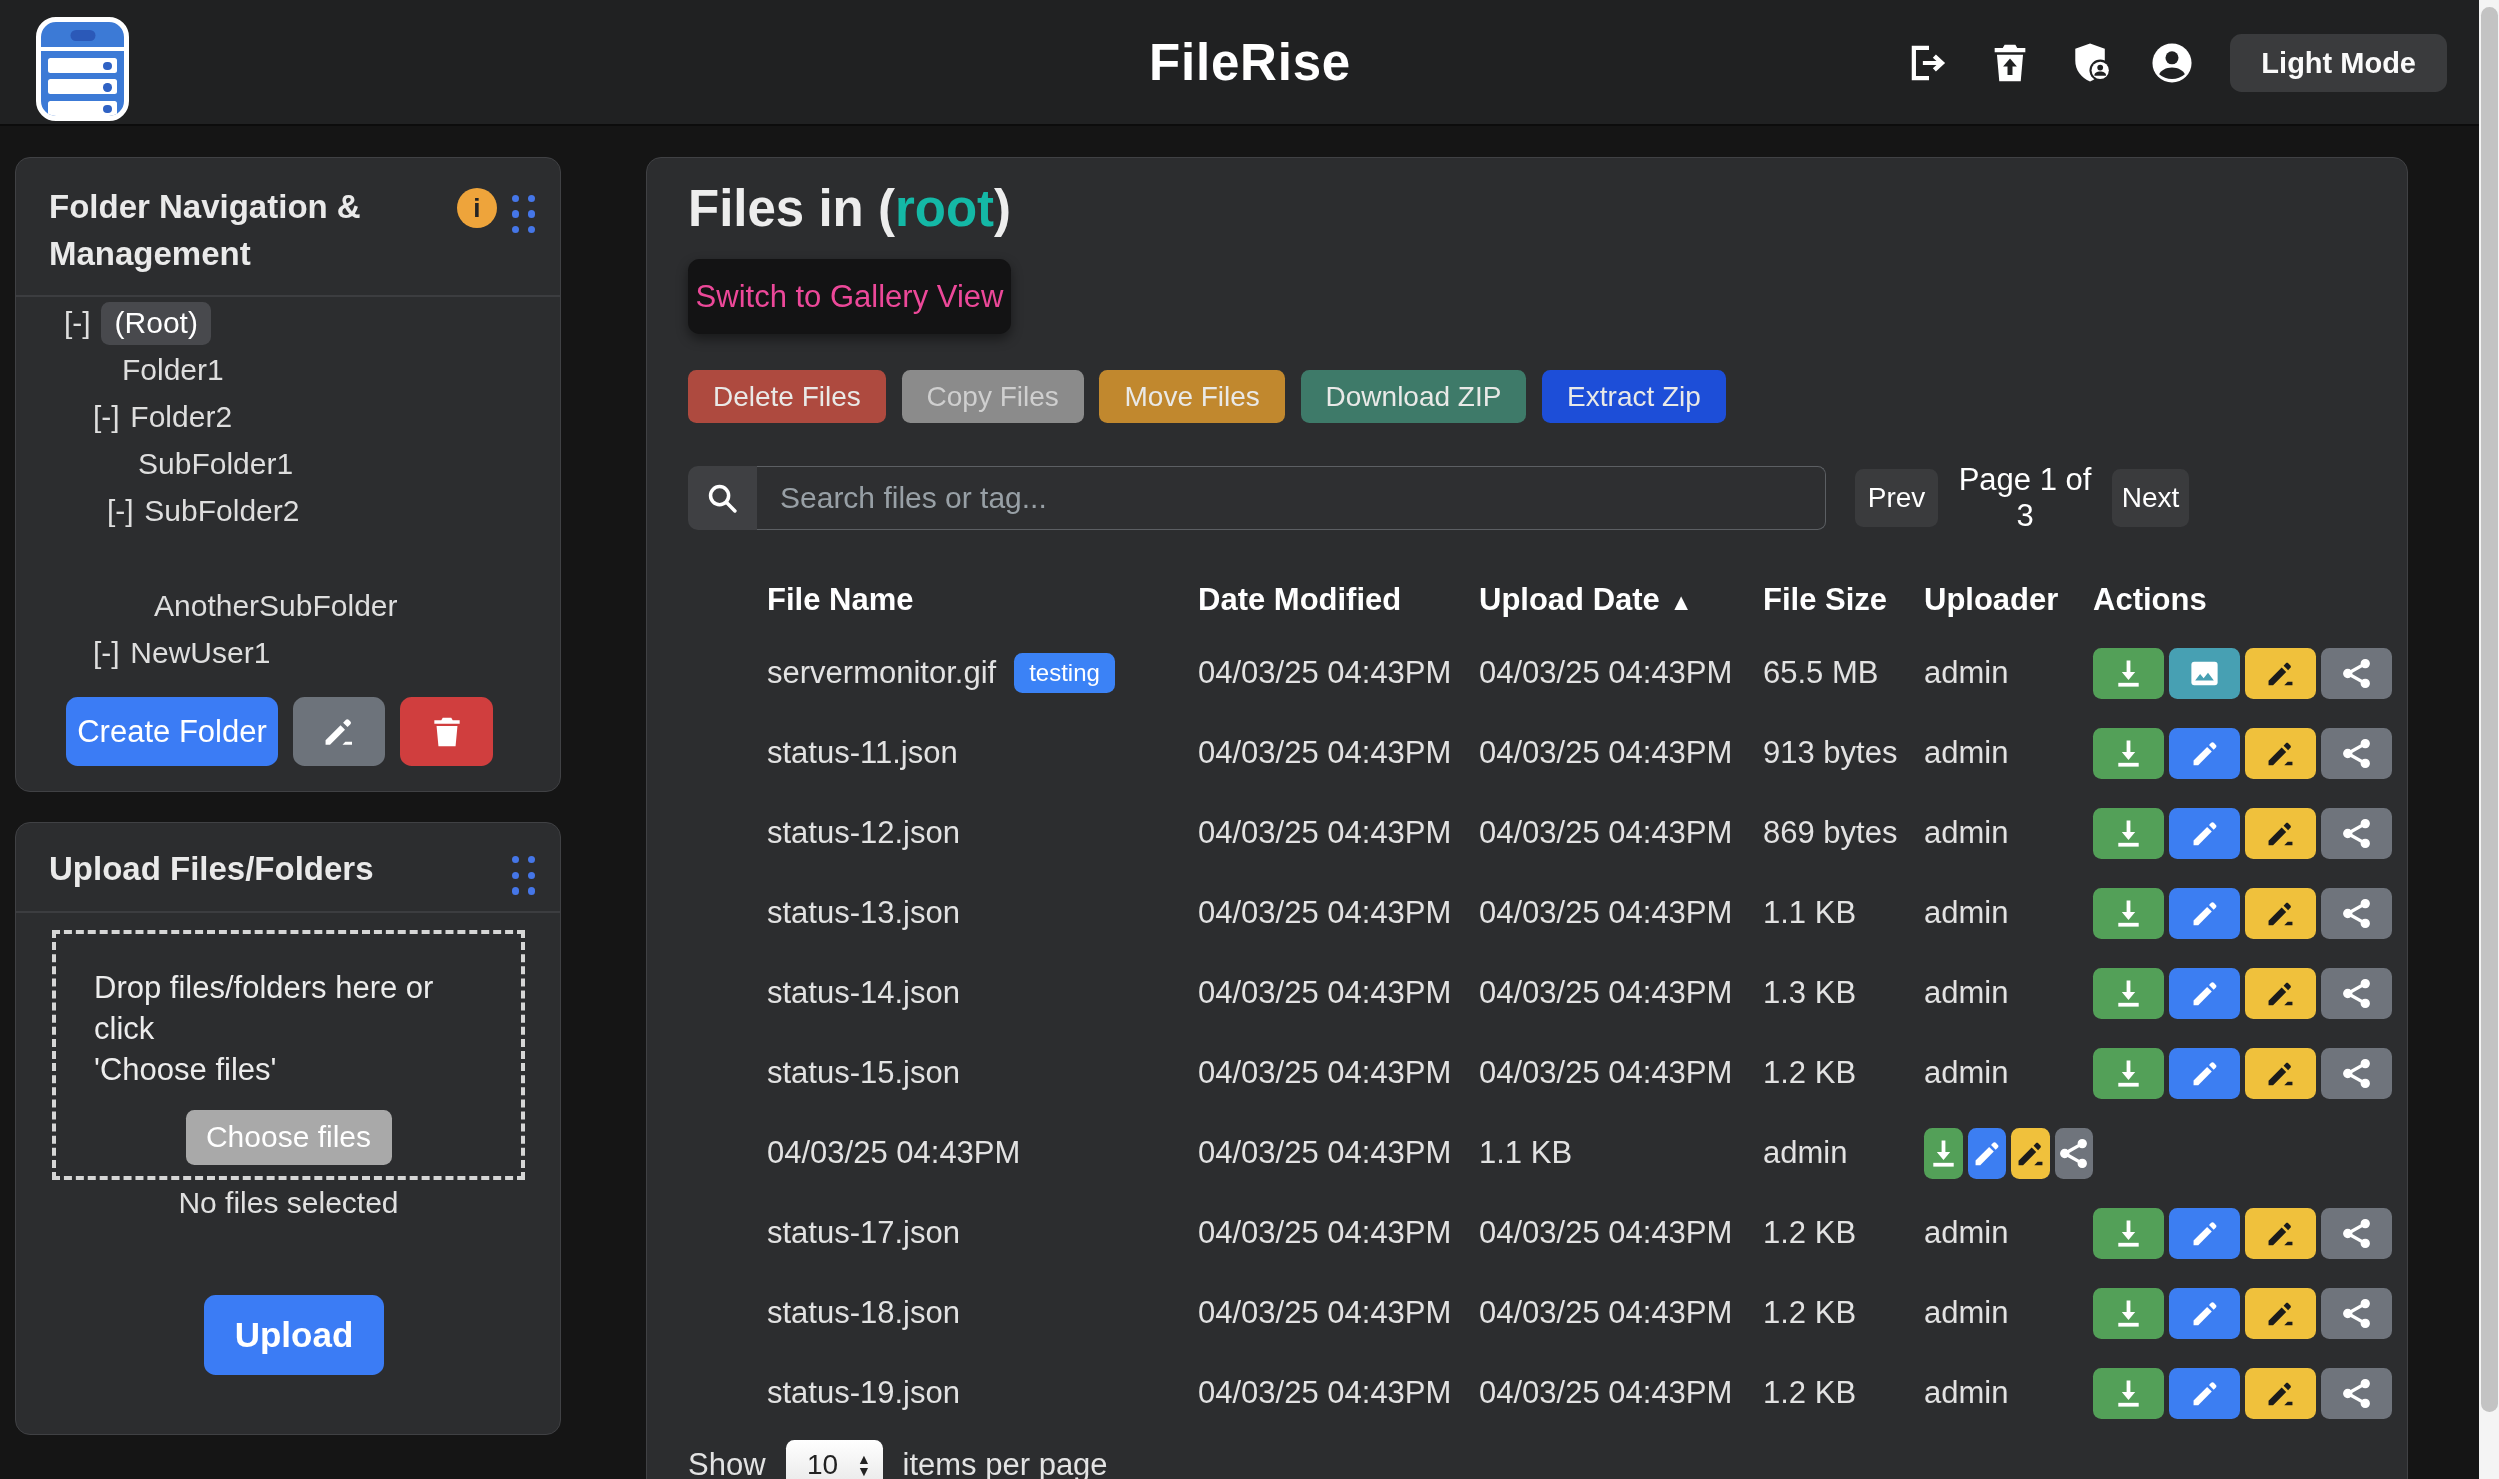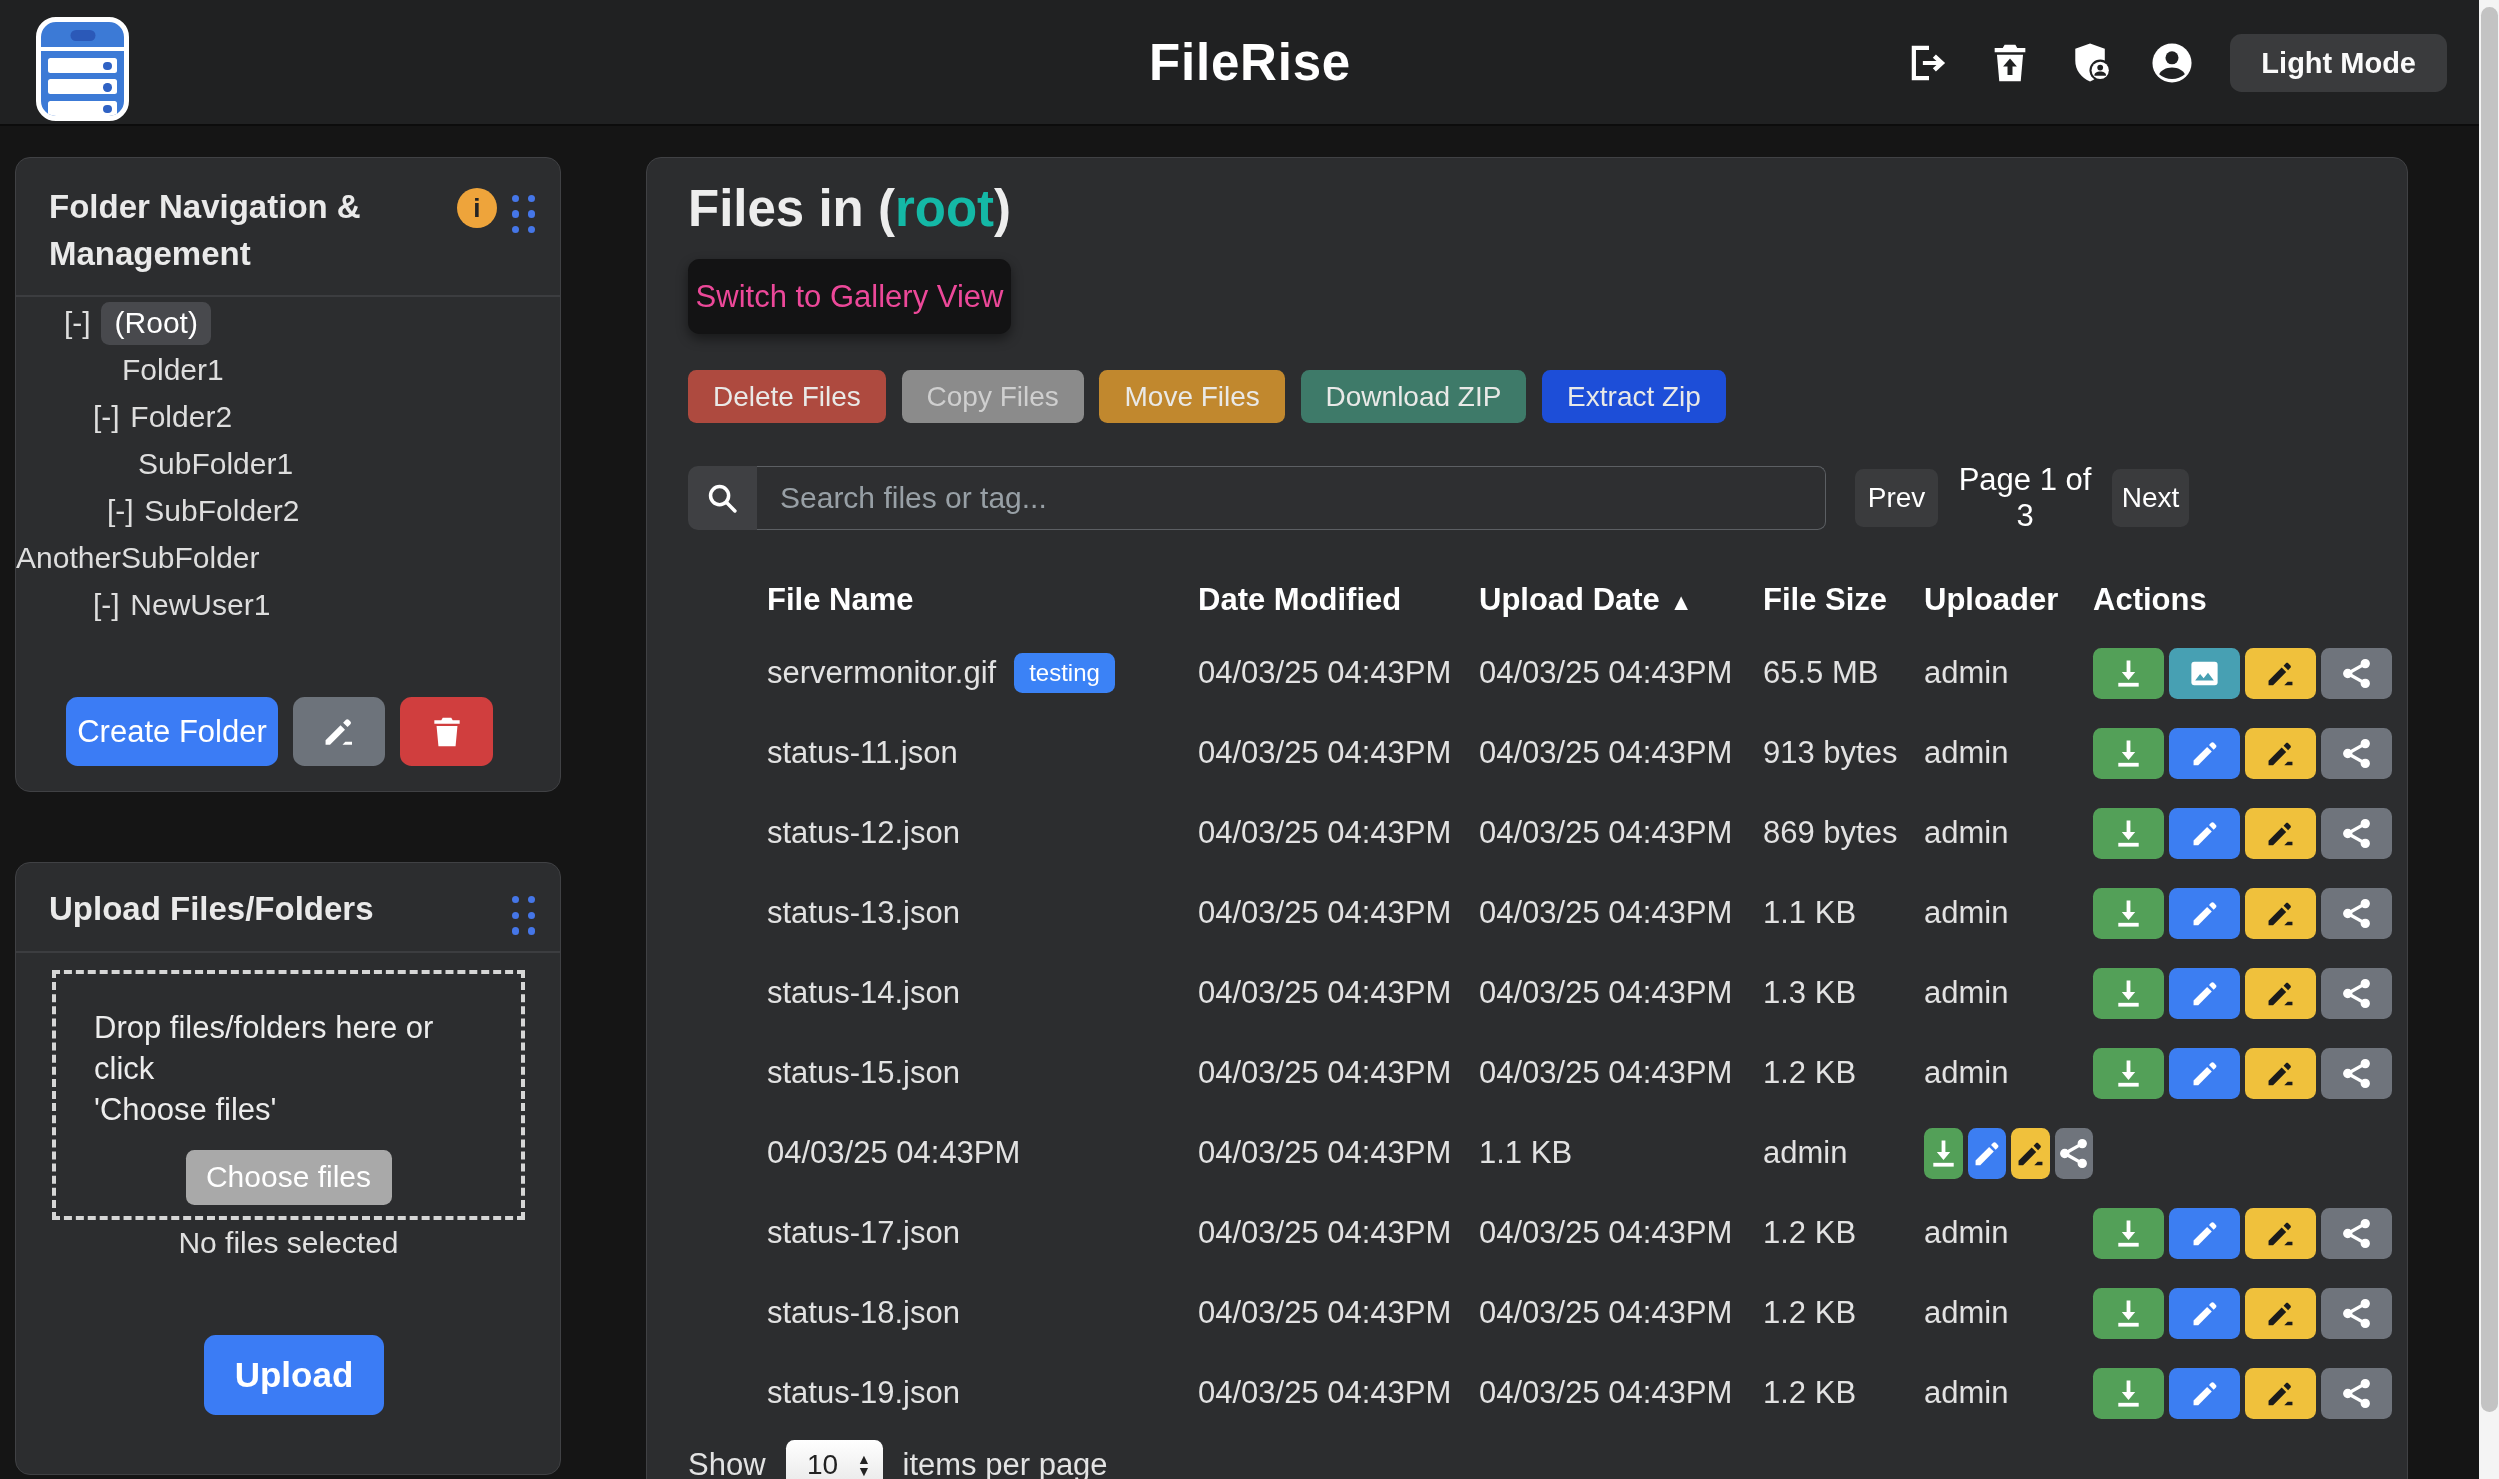--- a/index.html
+++ b/index.html
@@ -43,21 +43,21 @@
 
   
   .scrollbar { position:absolute; right:0; top:0; width:21.5px; height:1480px; background:#f4f4f4; }
   .scroll-thumb { position:absolute; left:2.5px; top:6.6px; width:16.5px; height:1405px; background:#c3c3c3; border-radius:8.3px; }
 
   
   .card {
     position:absolute; background:#2c2d2f; border:1.7px solid #404144; border-radius:15px;
   }
   .folder-card { left:15px; top:157px; width:546px; height:635px; }
-  .upload-card { left:15px; top:862px; width:546px; height:613px; }
+  .upload-card { left:15px; top:822px; width:546px; height:613px; }
   .main-card   { left:646px; top:157px; width:1762px; height:1356px; overflow:hidden; }
 
   .card-header { display:flex; align-items:flex-start; padding:25px 25px 18px 33px; }
   .card-title { flex:1; font-size:33px; font-weight:700; color:#eaeaea; line-height:47px; }
   .info-badge {
     width:40px; height:40px; border-radius:50%; background:#eea43b; color:#242424;
     font-size:26px; font-weight:700; display:flex; align-items:center; justify-content:center;
     margin:5px 15px 0 0; cursor:pointer; flex:none;
   }
   .grip { display:grid; grid-template-columns:7.4px 7.4px; grid-auto-rows:7.4px; gap:8.3px; margin-top:11.6px; cursor:grab; flex:none; }
@@ -219,21 +219,21 @@
     <span class="tree-label">Folder2</span>
   </div>
       <div class="tree-item no-exp" style="padding-left: 122px;">
 
     <span class="tree-label">SubFolder1</span>
   </div>
       <div class="tree-item" style="padding-left: 91px;">
     <span class="tree-exp">[-]</span>
     <span class="tree-label">SubFolder2</span>
   </div>
-      <div class="tree-item no-exp" style="">
+      <div class="tree-item no-exp" style="padding-left: 138px; margin-top: 48px;">
 
     <span class="tree-label">AnotherSubFolder</span>
   </div>
       <div class="tree-item" style="padding-left: 77px;">
     <span class="tree-exp">[-]</span>
     <span class="tree-label">NewUser1</span>
   </div>
     </div>
   <div class="folder-actions">
     <button class="btn create-folder-btn">Create Folder</button>

